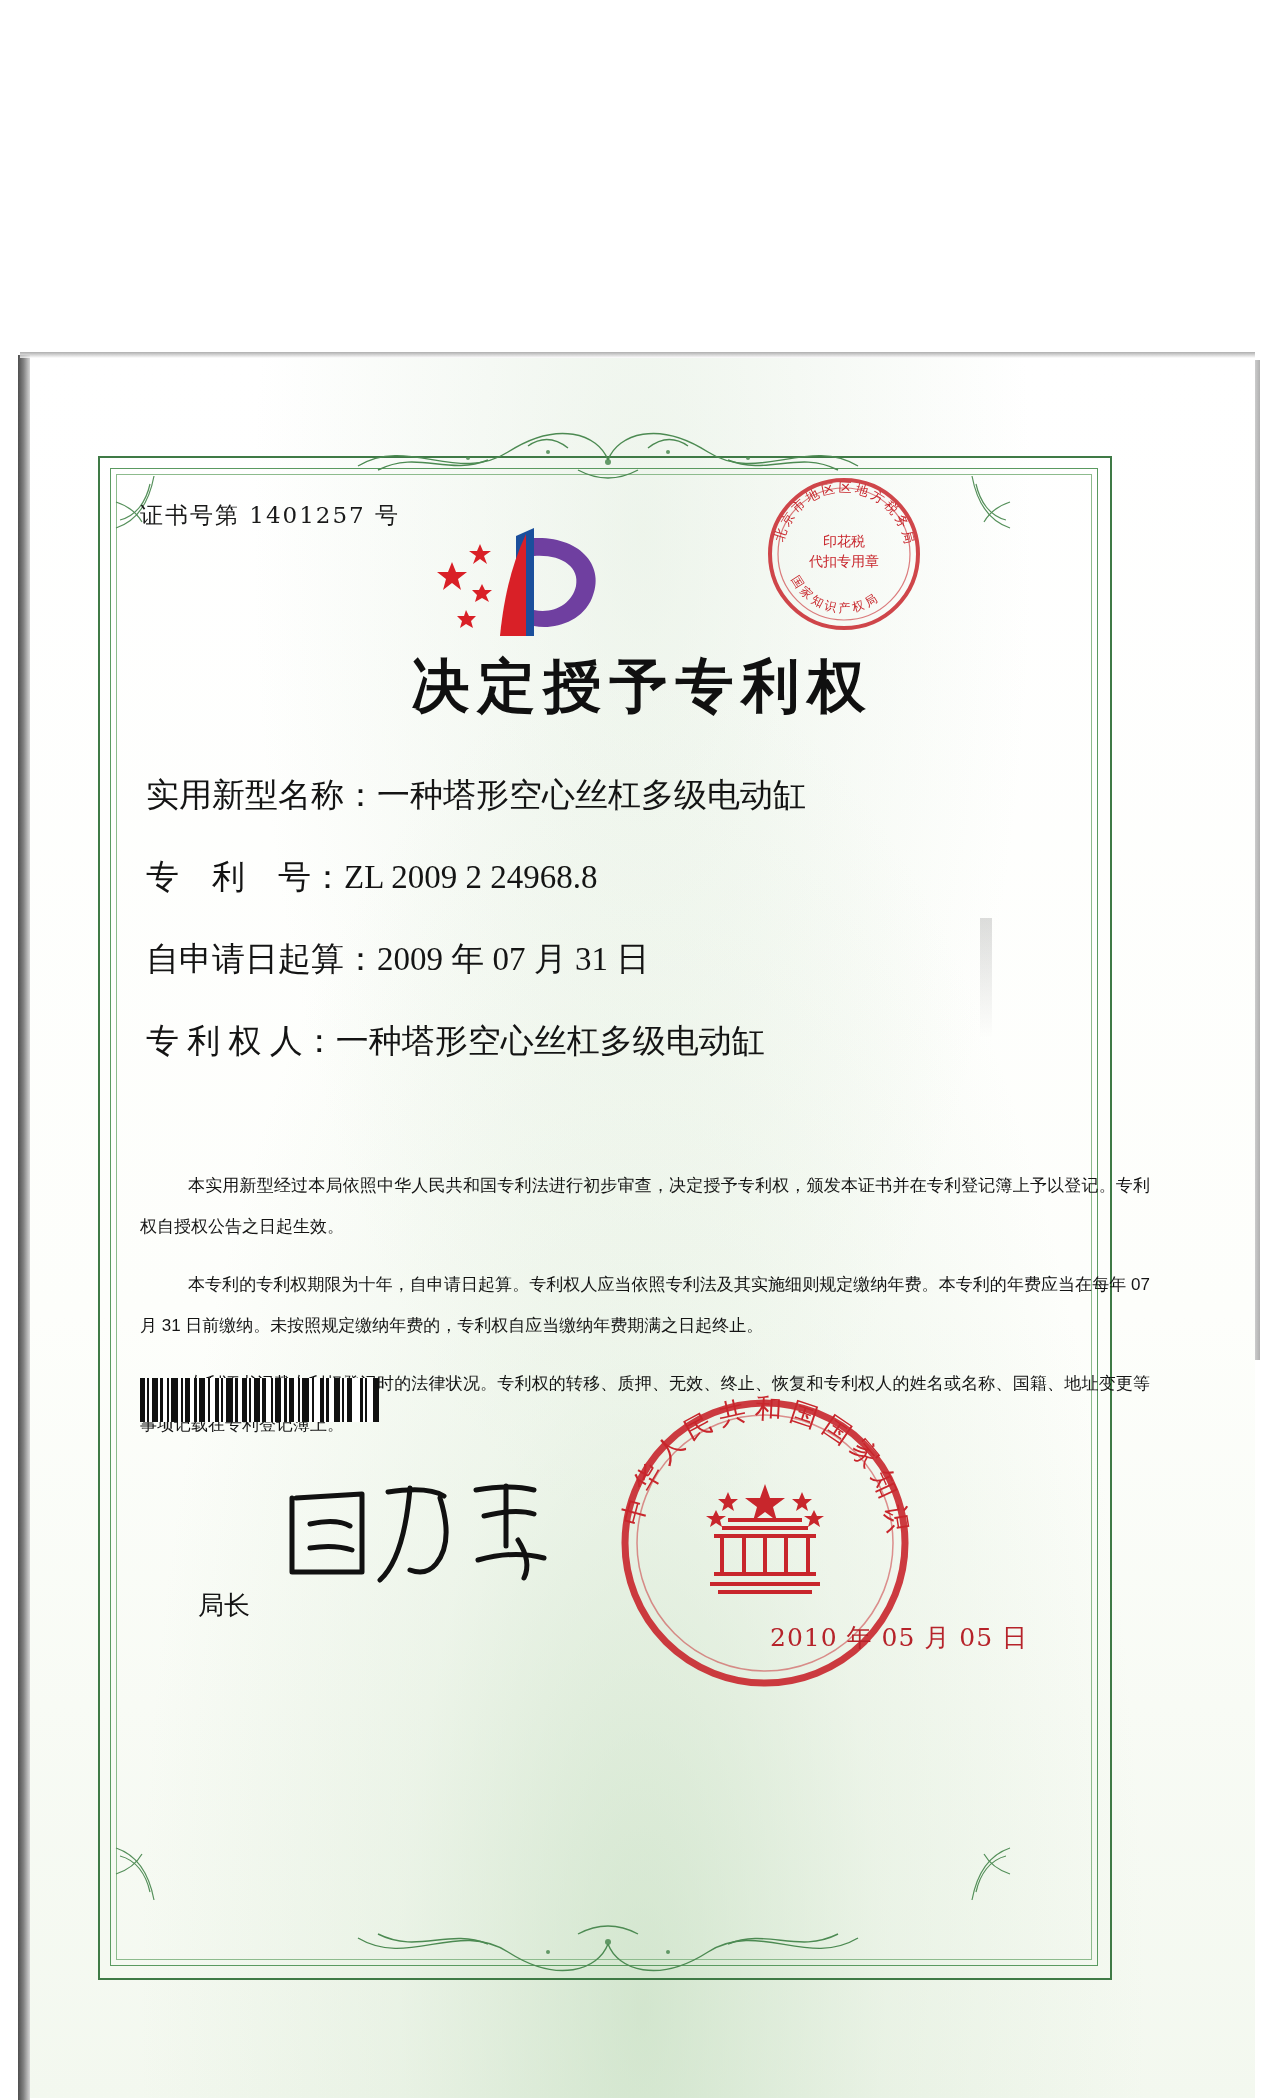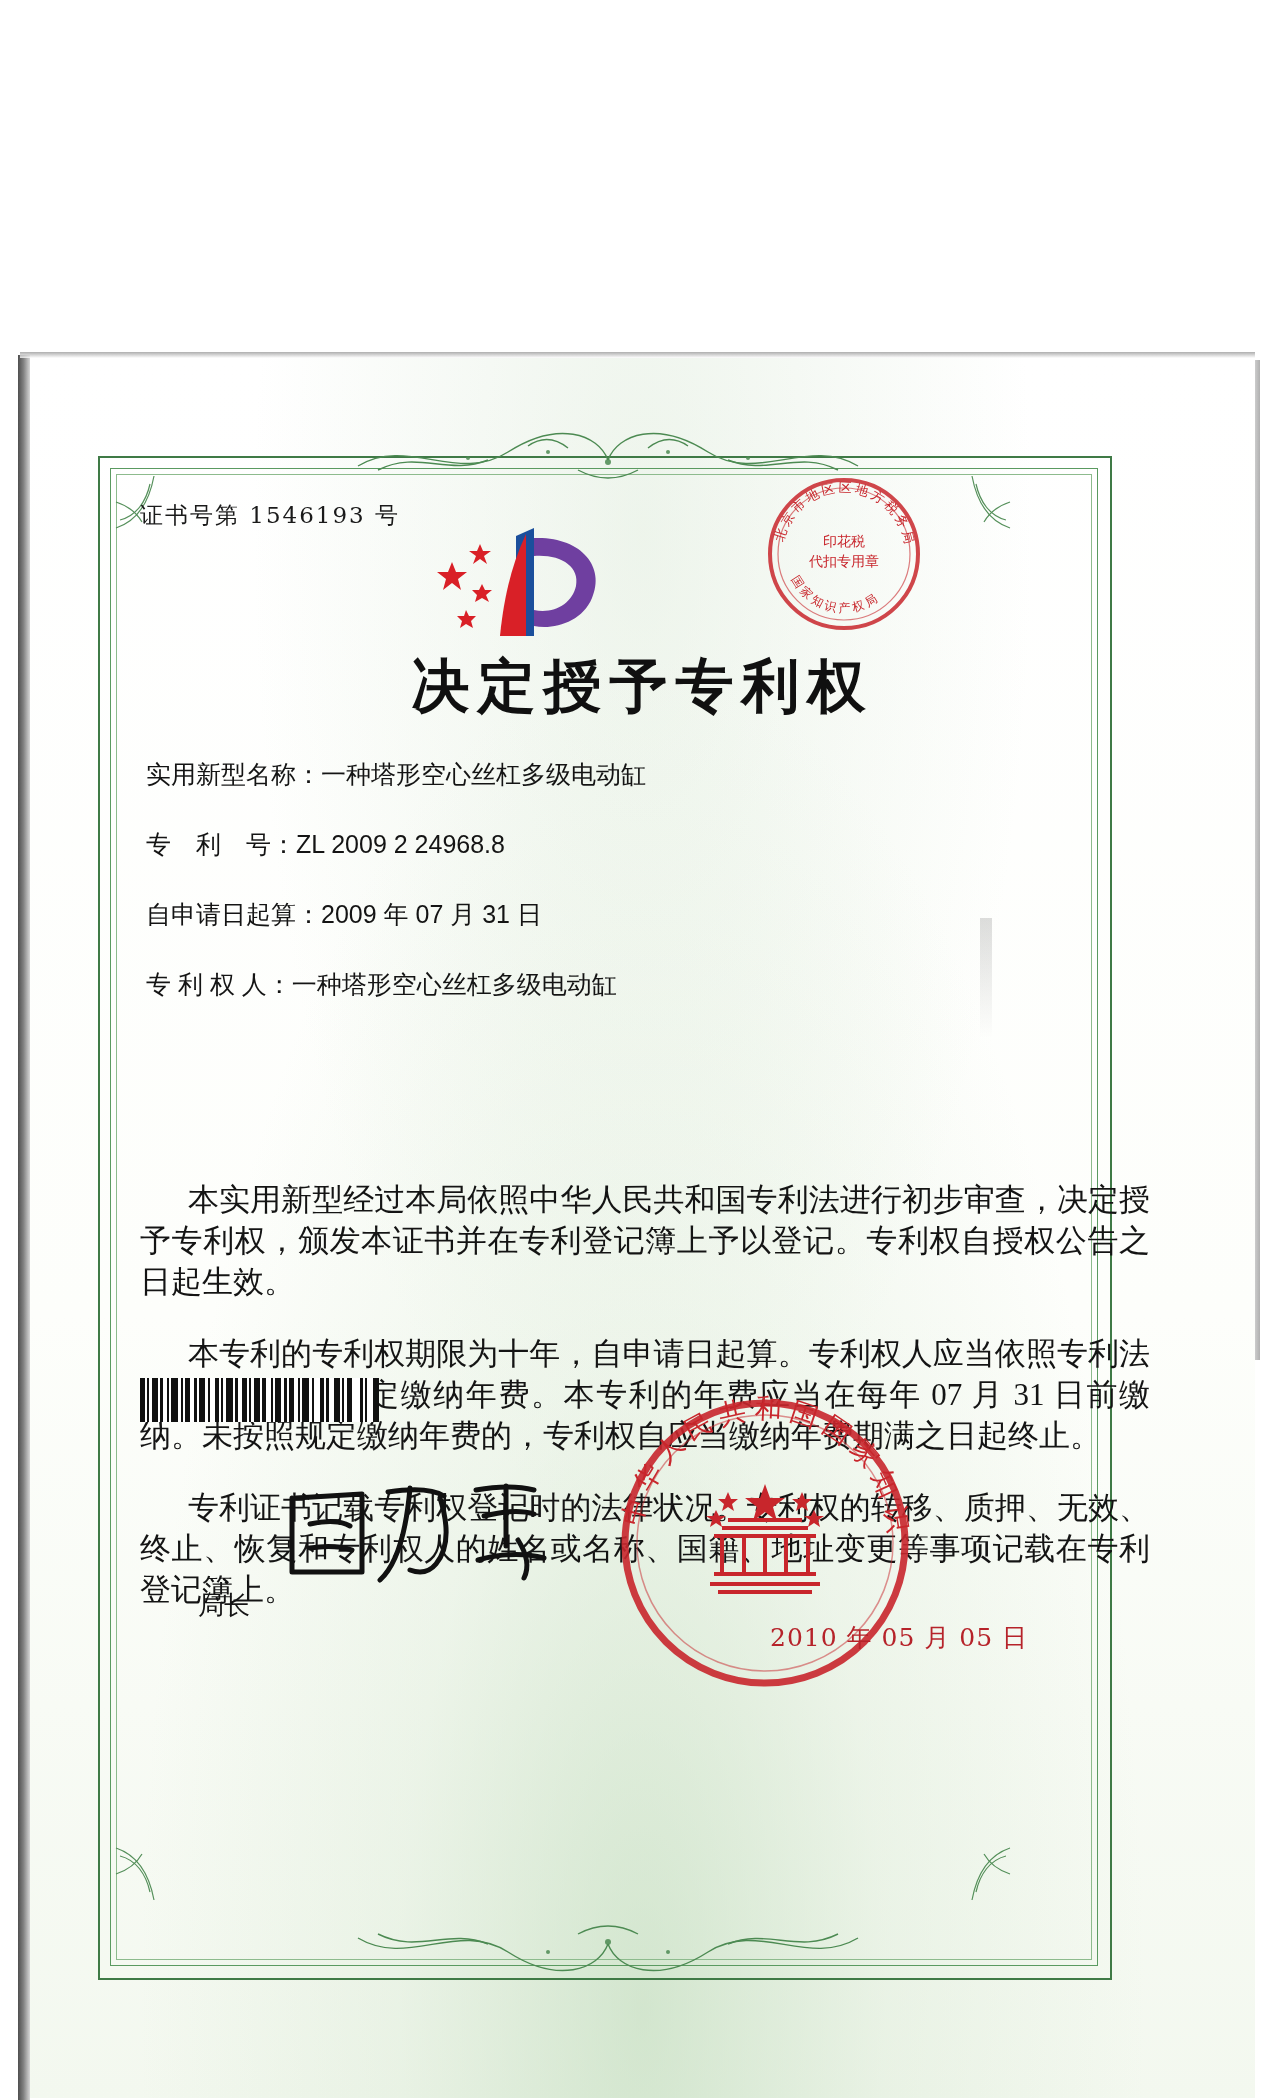--- a/index.html
+++ b/index.html
@@ -79,31 +79,31 @@
   }
   .title{
     position:absolute;left:0;top:290px;width:1225px;text-align:center;
     font-size:58px;font-weight:bold;letter-spacing:8px;color:#101010;
     font-family:"DejaVu Serif", serif;
   }
   .fields{
     position:absolute;left:116px;top:400px;width:1000px;
   }
   .field{
-    font-size:25px;color:#141414;margin-bottom:37px;
-    font-family:Liberation Sans, sans-serif;white-space:nowrap;
+    font-size:33px;color:#141414;margin-bottom:37px;
+    font-family:Liberation Serif, serif;white-space:nowrap;margin-top:15px;
   }
   .f-label{display:inline-block;}
   .f-value{display:inline-block;}
   .para-wrap{
     position:absolute;left:110px;top:790px;width:1010px;
   }
   .para{
-    font-size:31px;line-height:41px;color:#141414;text-indent:48px;
-    font-family:Liberation Serif, serif;text-align:justify;
+    font-size:17px;line-height:41px;color:#141414;text-indent:48px;
+    font-family:Liberation Sans, sans-serif;text-align:justify;
   }
   
   .barcode{
     position:absolute;left:110px;top:1020px;width:320px;height:44px;
     display:flex;align-items:flex-end;
   }
   .barcode i{display:block;height:100%;background:#111;}
   
   .sig-label{
     position:absolute;left:168px;top:1230px;font-size:26px;color:#141414;
@@ -216,21 +216,21 @@
   <div class="corner" style="left:908px;top:1486px;transform:scale(-1,-1);">
     <svg viewBox="0 0 74 60" width="74" height="60">
         <g fill="none" stroke="#4c8a52" stroke-width="1.2">
       <path d="M2 56 C 20 50, 34 36, 40 4"></path>
           <path d="M6 48 C 22 44, 32 30, 36 12"></path>
       <path d="M2 30 q 18 6 26 20"></path>
         </g>
       </svg>
   </div>
 
-  <div class="cert-no">证书号第 1546193 号</div>
+  <div class="cert-no">证书号第 1401257 号</div>
 
   <div class="logo">
     <svg viewBox="0 0 200 130" width="200" height="130">
       <g fill="#d92027">
         <polygon points="22,44 26,54 37,54 28,61 31,72 22,65 13,72 16,61 7,54 18,54"></polygon>
         <polygon points="50,26 53,33 61,33 54,38 57,46 50,41 43,46 46,38 39,33 47,33"></polygon>
         <polygon points="52,66 55,72 62,72 56,77 59,84 52,80 45,84 47,77 42,72 49,72"></polygon>
         <polygon points="36,92 39,98 46,98 41,103 43,110 36,106 30,110 32,103 27,98 34,98"></polygon>
       </g>
       <path d="M86 118 L86 18 L104 10 L104 118 Z" fill="#1b4f9c"></path>

